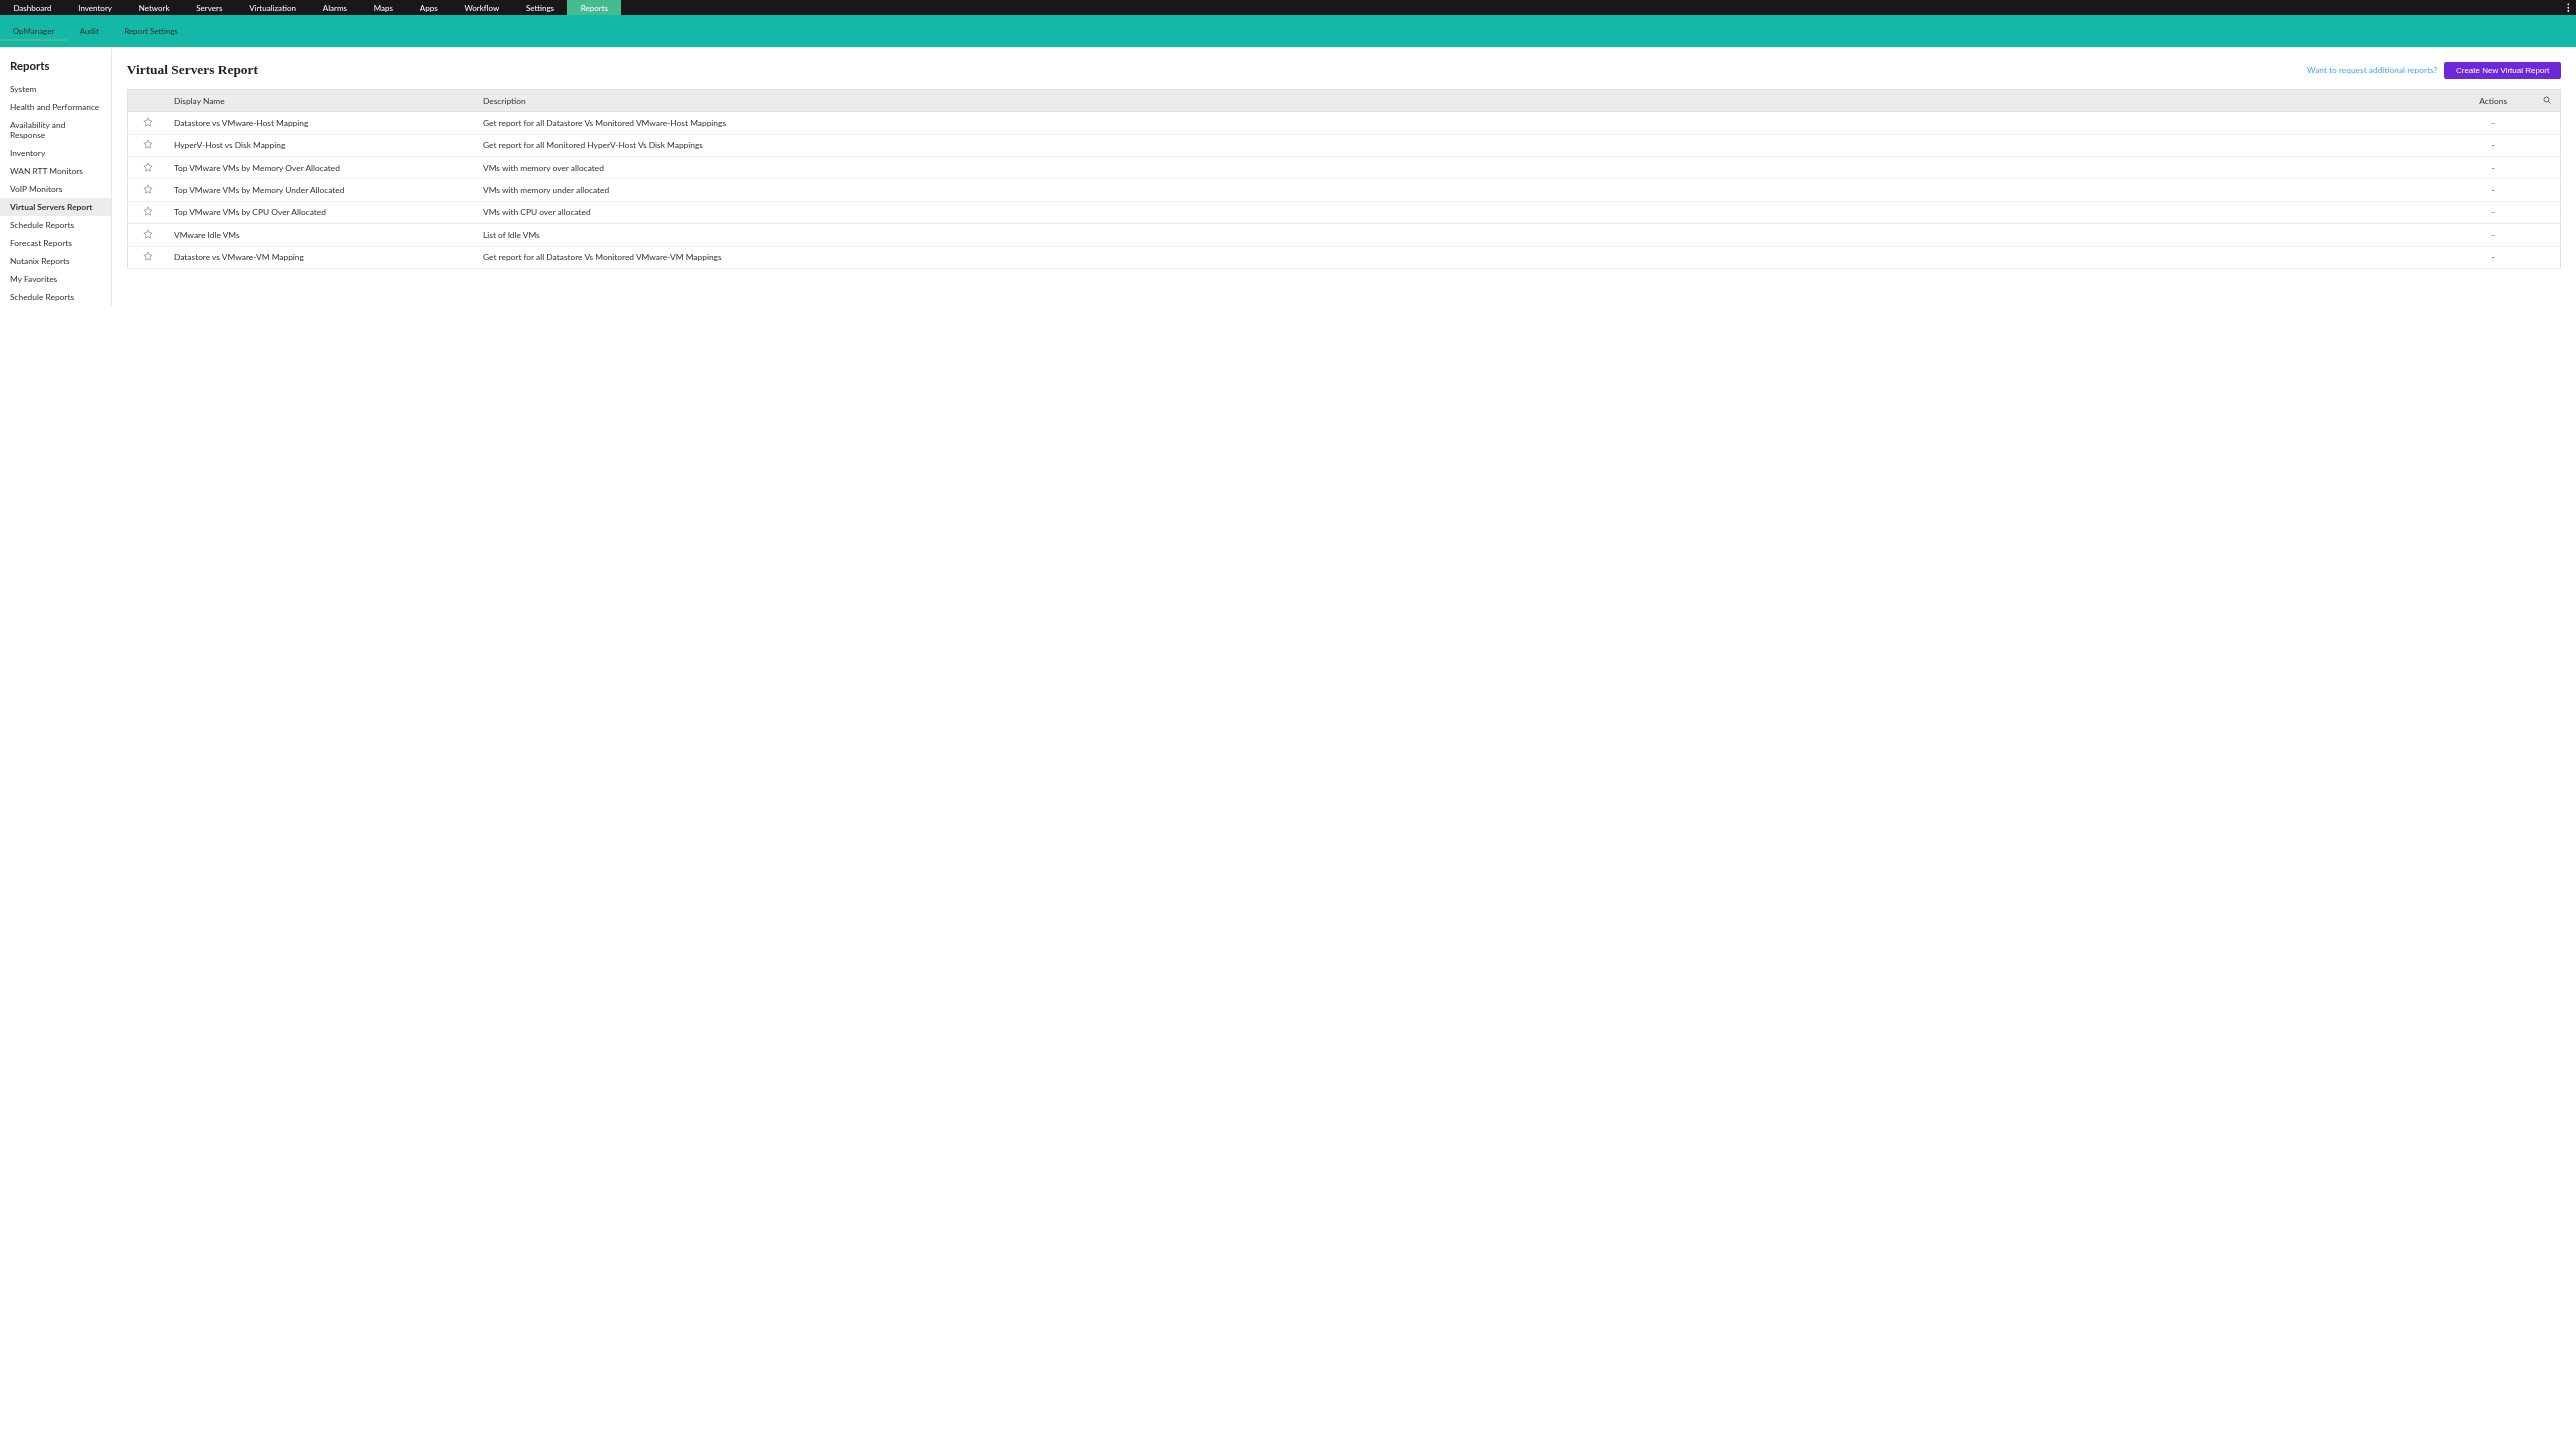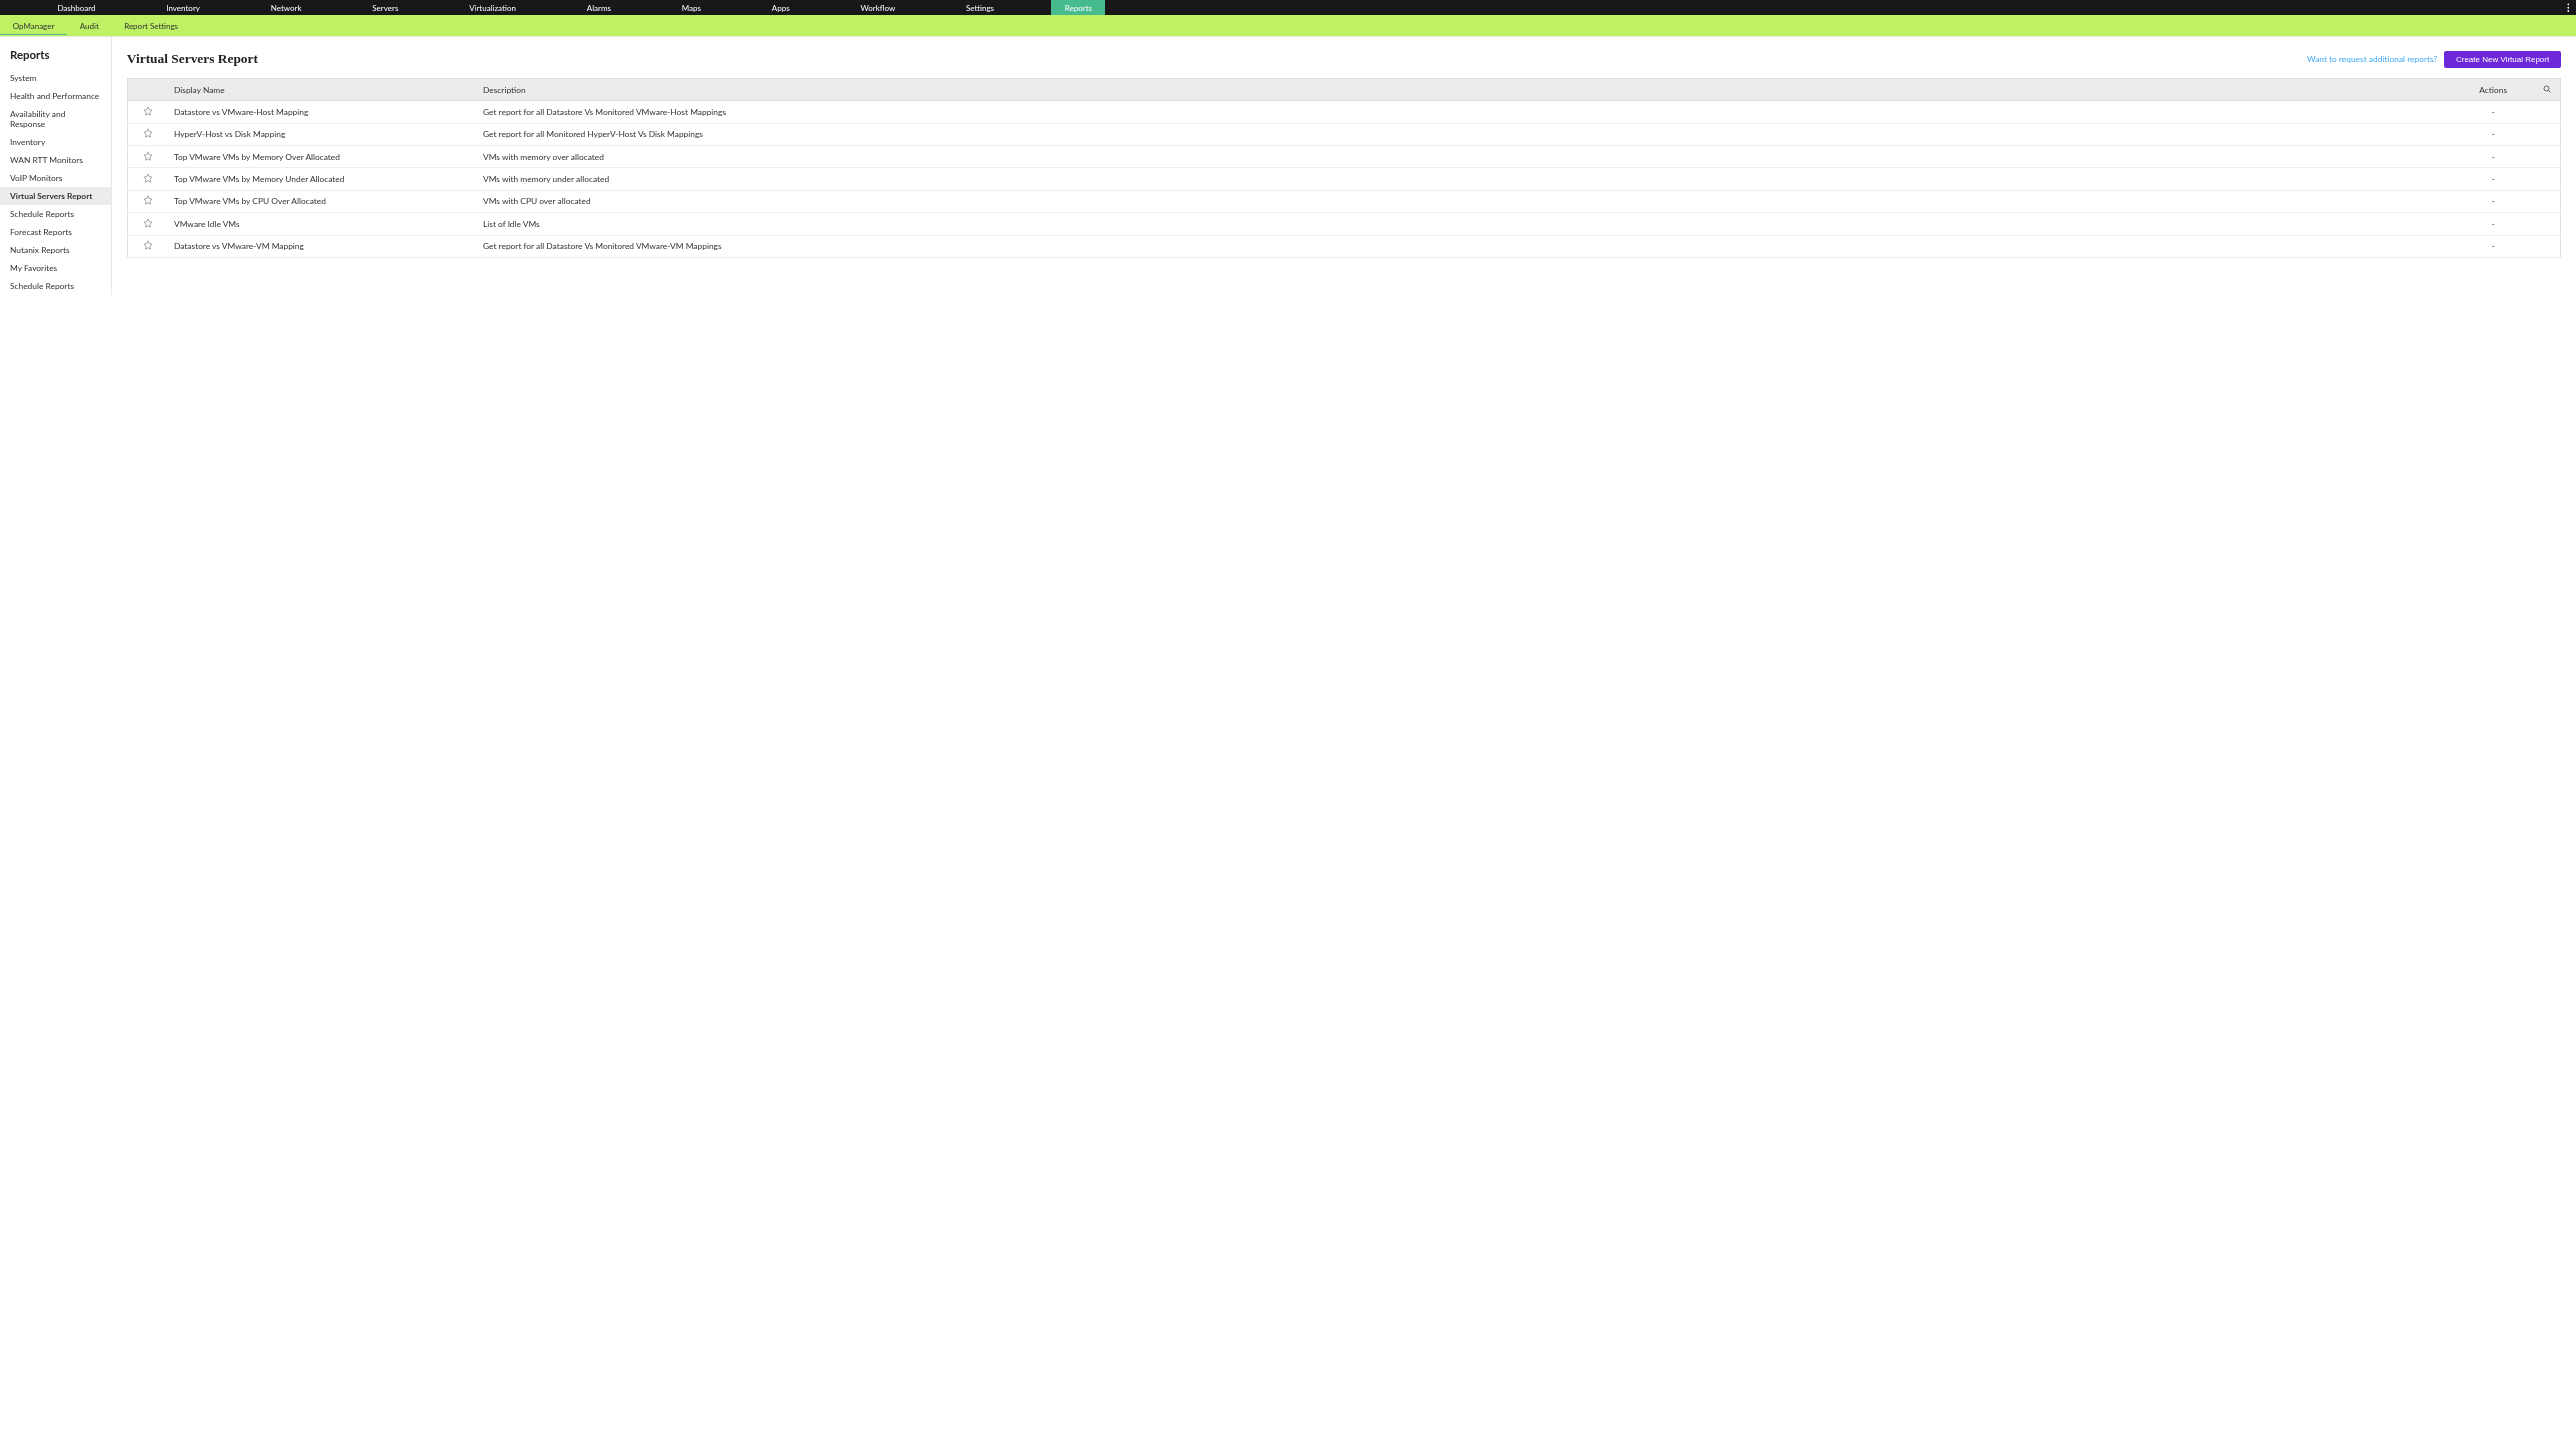--- a/index.html
+++ b/index.html
@@ -22,41 +22,40 @@
       position: relative;
     }
     .top-nav-item {
       color: #fff;
       padding: 0 13.4px;
       height: 15.4px;
       display: flex;
       align-items: center;
       font-size: 8px;
       cursor: pointer;
-      margin-left: 44px;
     }
     .top-nav-item.active {
       background: #46bb8e;
     }
     .top-nav-more {
       position: absolute;
       right: 6.7px;
       top: 0;
       height: 15.4px;
       display: flex;
       align-items: center;
       cursor: pointer;
       color: #fff;
       font-size: 10.7px;
       letter-spacing: 0;
     }
     
     .sub-nav {
-      background: #bef264;
-      height: 22px;
+      background: #14b8a6;
+      height: 33px;
       display: flex;
       align-items: center;
       border-bottom: 0.7px solid #e7e7e7;
     }
     .sub-nav-item {
       padding: 0 12.7px;
       height: 17.4px;
       display: flex;
       align-items: center;
       font-size: 8px;

